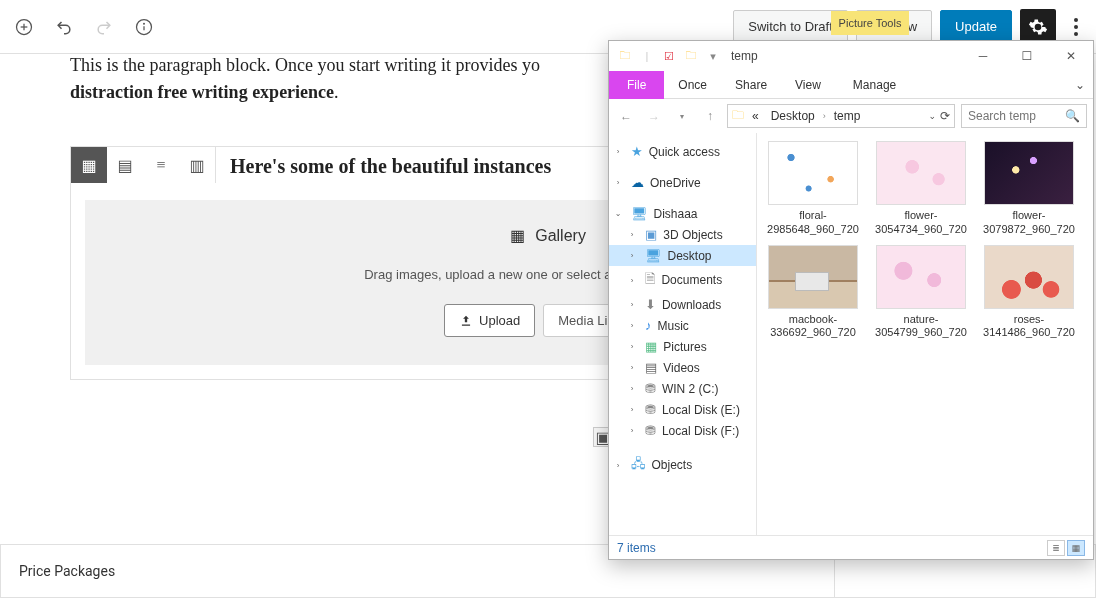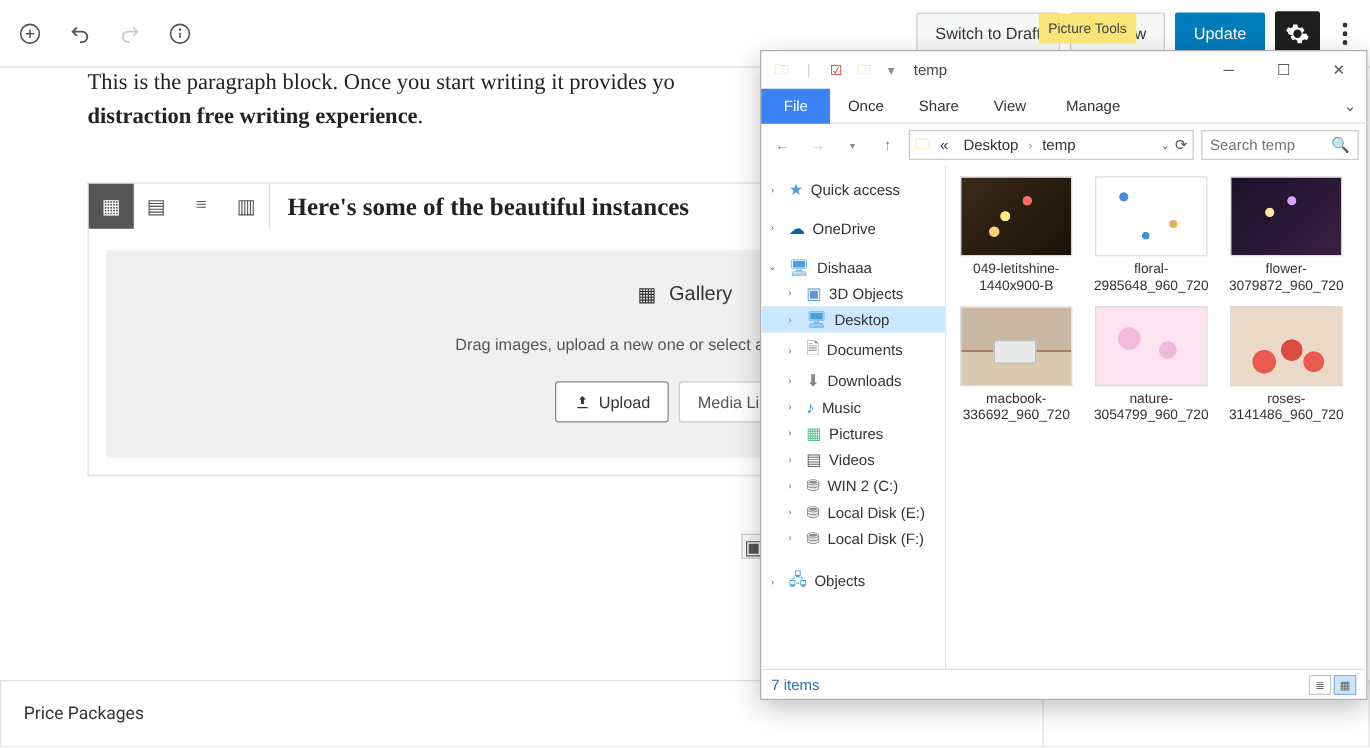--- a/index.html
+++ b/index.html
@@ -46,21 +46,21 @@
 .ex-titlebar { height: 30px; display: flex; align-items: center; justify-content: space-between; padding-left: 6px; }
 .ex-title-left { display: flex; align-items: center; gap: 2px; }
 .ex-title-left .q-icon { width: 20px; height: 20px; display: flex; align-items: center; justify-content: center; font-size: 11px; }
 .ex-title-left .folder-q { color: #ffcc4d; }
 .ex-title-text { font-size: 12px; color: #444; margin-left: 6px; }
 .ex-title-right { display: flex; margin-left: auto; }
 .ex-win-btn { width: 44px; height: 30px; display: flex; align-items: center; justify-content: center; color: #555; }
 
 .ex-ribbon-tabs { height: 28px; display: flex; align-items: center; position: relative; border-bottom: 1px solid #ddd; }
 .ex-tab { padding: 6px 14px; font-size: 12px; color: #333; }
-.ex-tab.file { background: #3b82f6; color: #fff; padding: 7px 18px; }
+.ex-tab.file { background: #d946ef; color: #fff; padding: 7px 18px; }
 .ex-tool-context { position: absolute; left: 222px; top: -30px; width: 78px; text-align: center; }
 .ex-tool-context .ctx-label { background: #f8e477; font-size: 11px; padding: 6px 2px; color: #444; }
 .rib-toggle { margin-left: auto; margin-right: 8px; color:#555; }
 
 .ex-nav { height: 34px; display: flex; align-items: center; gap: 6px; padding: 0 6px; }
 .ex-nav .nv { width: 22px; height: 22px; display: flex; align-items: center; justify-content: center; color: #888; }
 .ex-nav .addr { flex: 1; height: 24px; border: 1px solid #ccc; display: flex; align-items: center; padding: 0 4px; gap: 4px; color: #333; }
 .ex-nav .addr .crumb { padding: 0 4px; }
 .ex-nav .addr .sep { color: #888; font-size: 9px; }
 .addr-right { margin-left:auto; display:flex; align-items:center; gap:4px; }
@@ -326,26 +326,26 @@
         </div>
         <div class="tree-spacer"></div>
         <div class="tree-item">
           <span class="exp">›</span>
           <span class="ti-icon i-net">🖧</span>
           <span>Objects</span>
         </div>
       </div>
     <div class="ex-files" id="files">
         <div class="file-item">
-          <div class="thumb th1"></div>
-          <div class="fn">049-letitshine-1440x900-B</div>
-        </div>
-        <div class="file-item">
           <div class="thumb th2"></div>
           <div class="fn">floral-2985648_960_720</div>
+        </div>
+        <div class="file-item">
+          <div class="thumb th3"></div>
+          <div class="fn">flower-3054734_960_720</div>
         </div>
         <div class="file-item">
           <div class="thumb th4"></div>
           <div class="fn">flower-3079872_960_720</div>
         </div>
         <div class="file-item">
           <div class="thumb th5"></div>
           <div class="fn">macbook-336692_960_720</div>
         </div>
         <div class="file-item">

